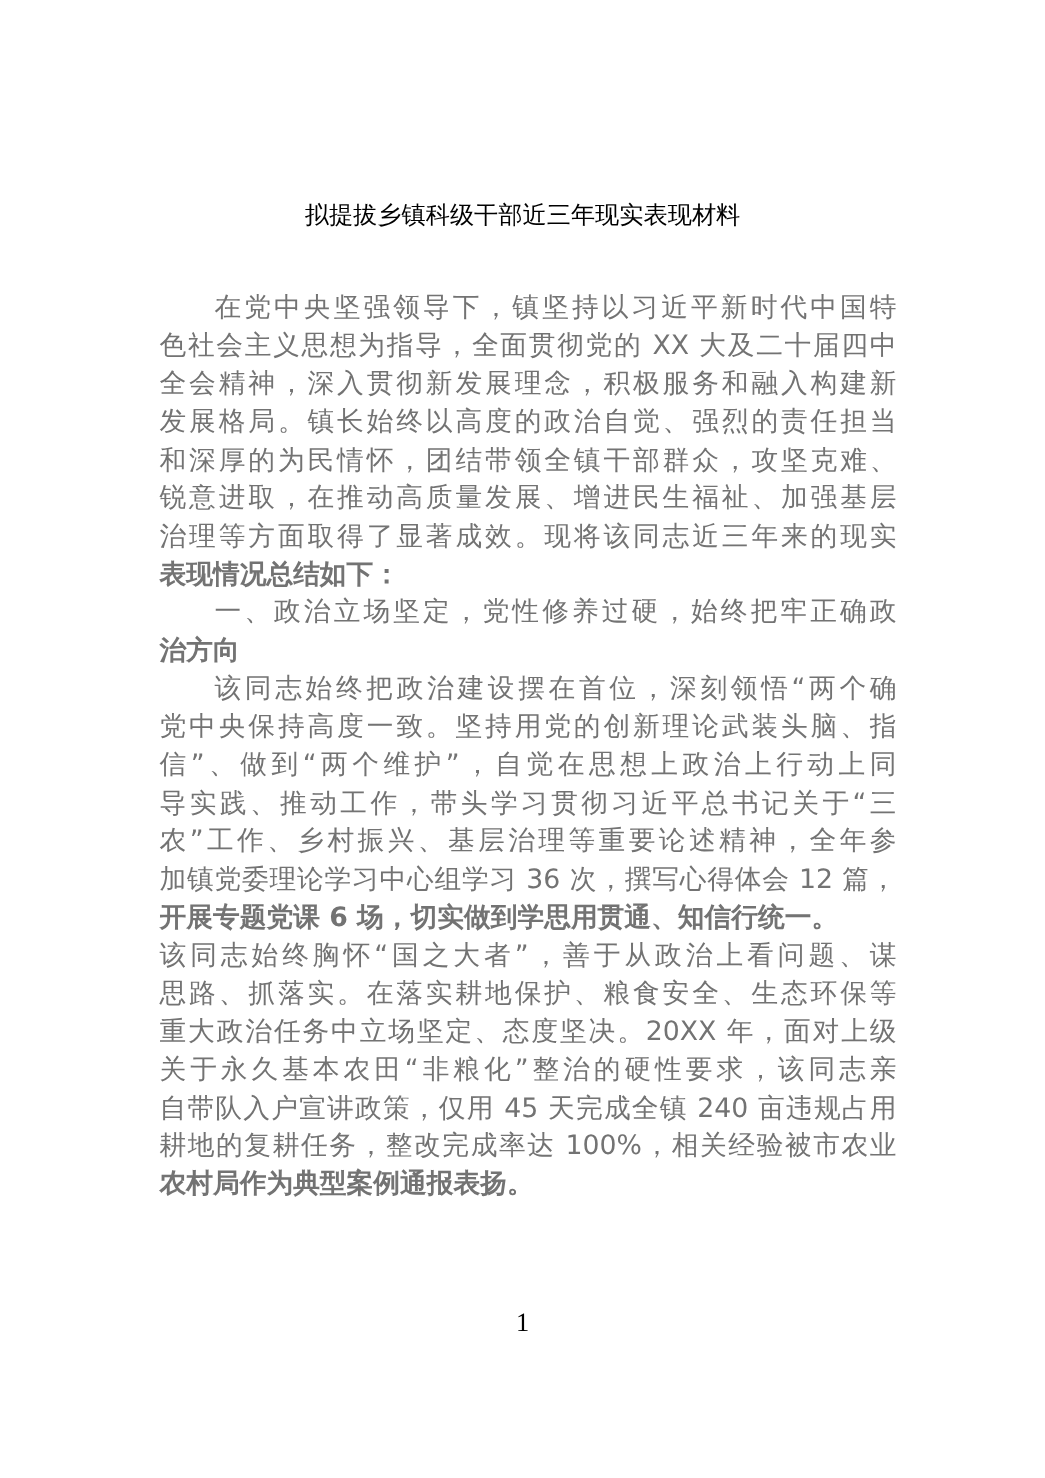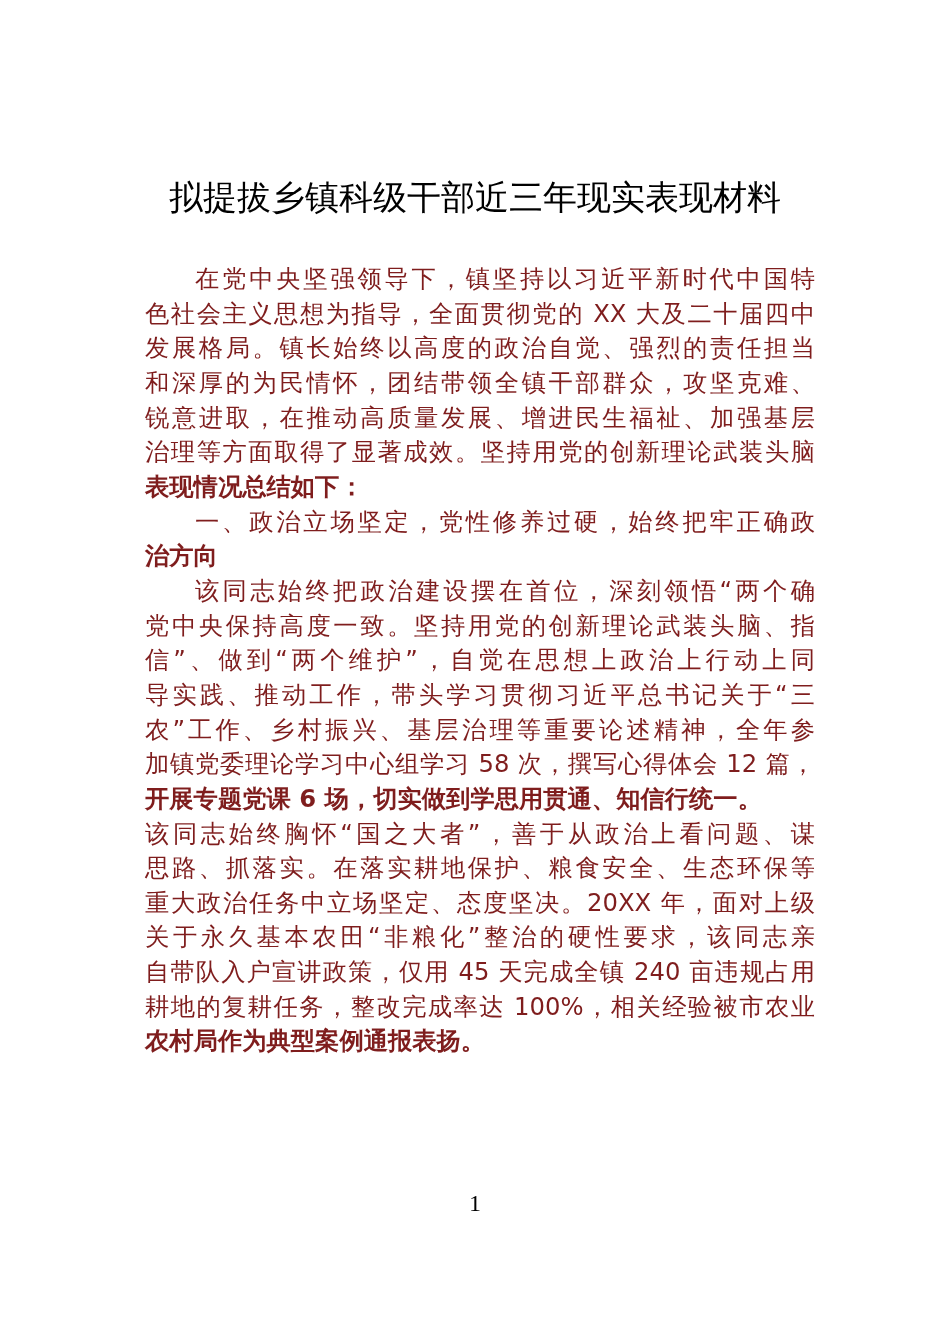--- a/index.html
+++ b/index.html
@@ -1,26 +1,26 @@
 <!DOCTYPE html>
 <html><head>
 <meta charset="utf-8">
 <style>
   html, body { margin: 0; padding: 0; background: #ffffff; }
   body { width: 950px; height: 1344px; position: relative; overflow: hidden; }
   .page { position: absolute; left: 0; top: 0; width: 950px; height: 1344px; background: #ffffff; }
   .title {
     position: absolute; left: 0; width: 950px; top: 172px;
     text-align: center; font-family: "DejaVu Sans", sans-serif;
-    font-size: 34px; line-height: 50px; color: #000; letter-spacing: 0px;
+    font-size: 22px; line-height: 50px; color: #000; letter-spacing: 0px;
   }
   .body { position: absolute; left: 145px; top: 262px; width: 670px; }
   .line {
     font-family: "DejaVu Sans", sans-serif; font-size: 24.3px;
-    line-height: 34.67px; height: 34.67px; color: #7f1d1d; white-space: nowrap;
+    line-height: 34.67px; height: 34.67px; color: #737373; white-space: nowrap;
     text-align: justify; text-align-last: justify;
   }
   .line.last { text-align-last: left; font-weight: bold; }
   .line.indent { padding-left: 50px; }
   .line.heading { font-family: "DejaVu Serif", serif; }
   .pagenum {
     position: absolute; left: 0; width: 950px; top: 1188px; text-align: center;
     font-family: "Liberation Serif", serif; font-size: 24px; line-height: 30px; color: #000;
   }
 </style>
@@ -28,39 +28,40 @@
 <body>
 
 <div class="page">
   <div class="title">拟提拔乡镇科级干部近三年现实表现材料</div>
 
   <div class="body">
 
     <div>
       <div class="line indent">在党中央坚强领导下，镇坚持以习近平新时代中国特</div>
       <div class="line">色社会主义思想为指导，全面贯彻党的 XX 大及二十届四中</div>
+      <div class="line">全会精神，深入贯彻新发展理念，积极服务和融入构建新</div>
       <div class="line">发展格局。镇长始终以高度的政治自觉、强烈的责任担当</div>
       <div class="line">和深厚的为民情怀，团结带领全镇干部群众，攻坚克难、</div>
       <div class="line">锐意进取，在推动高质量发展、增进民生福祉、加强基层</div>
-      <div class="line">治理等方面取得了显著成效。坚持用党的创新理论武装头脑</div>
+      <div class="line">治理等方面取得了显著成效。现将该同志近三年来的现实</div>
       <div class="line last">表现情况总结如下：</div>
     </div>
 
     <div>
       <div class="line indent heading">一、政治立场坚定，党性修养过硬，始终把牢正确政</div>
       <div class="line last heading">治方向</div>
     </div>
 
     <div>
       <div class="line indent">该同志始终把政治建设摆在首位，深刻领悟“两个确</div>
       <div class="line">党中央保持高度一致。坚持用党的创新理论武装头脑、指</div>
       <div class="line">信”、做到“两个维护”，自觉在思想上政治上行动上同</div>
       <div class="line">导实践、推动工作，带头学习贯彻习近平总书记关于“三</div>
       <div class="line">农”工作、乡村振兴、基层治理等重要论述精神，全年参</div>
-      <div class="line">加镇党委理论学习中心组学习 58 次，撰写心得体会 12 篇，</div>
+      <div class="line">加镇党委理论学习中心组学习 36 次，撰写心得体会 12 篇，</div>
       <div class="line last">开展专题党课 6 场，切实做到学思用贯通、知信行统一。</div>
     </div>
 
     <div>
       <div class="line">该同志始终胸怀“国之大者”，善于从政治上看问题、谋</div>
       <div class="line">思路、抓落实。在落实耕地保护、粮食安全、生态环保等</div>
       <div class="line">重大政治任务中立场坚定、态度坚决。20XX 年，面对上级</div>
       <div class="line">关于永久基本农田“非粮化”整治的硬性要求，该同志亲</div>
       <div class="line">自带队入户宣讲政策，仅用 45 天完成全镇 240 亩违规占用</div>
       <div class="line">耕地的复耕任务，整改完成率达 100%，相关经验被市农业</div>

